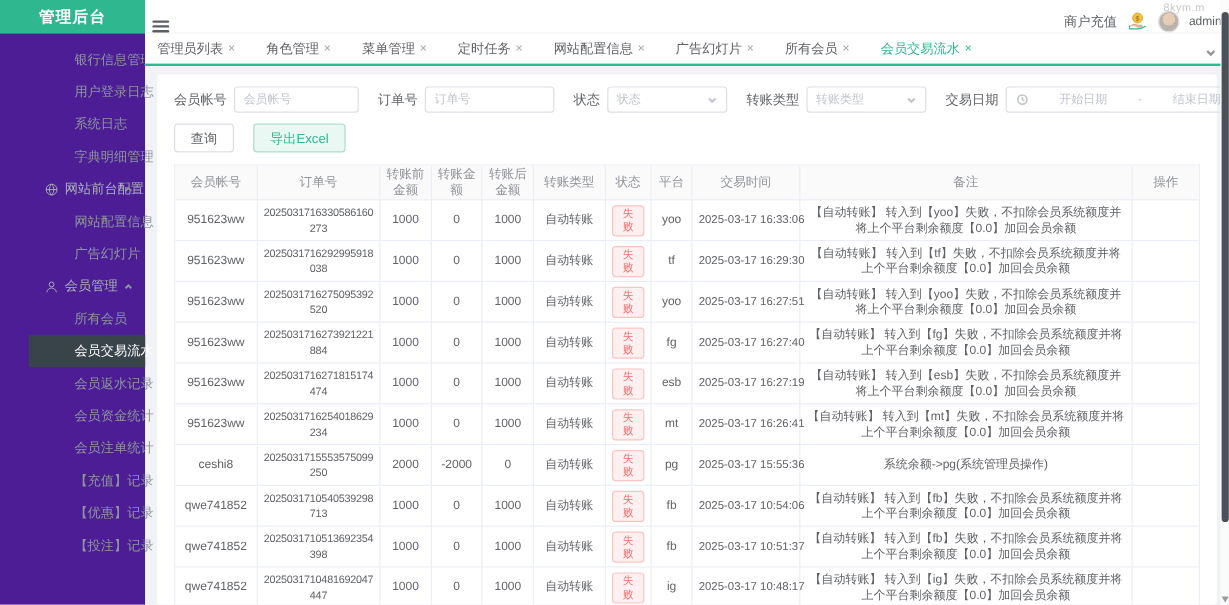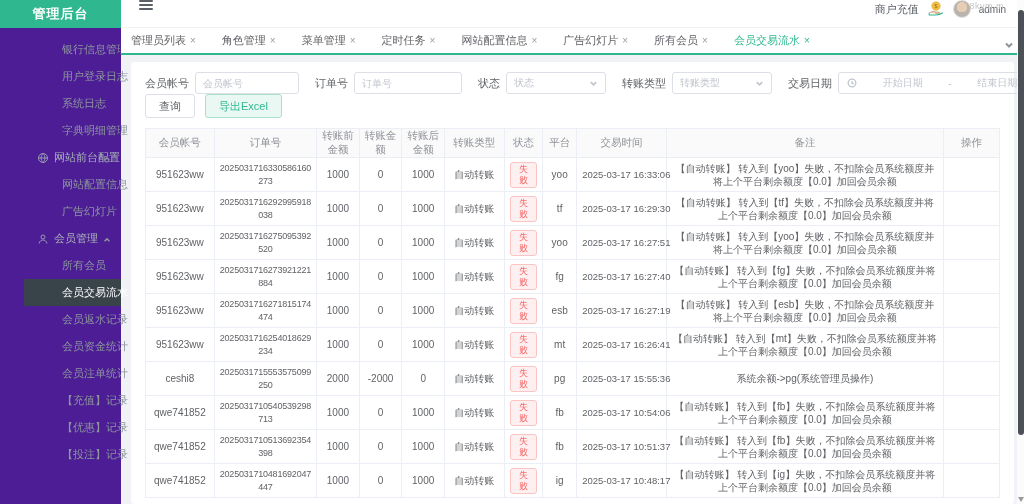--- a/index.html
+++ b/index.html
@@ -16,22 +16,22 @@
     color:#8d969d; cursor:pointer; padding-left:38px; position:relative; white-space:nowrap; }
   .menu-item.group { padding-left:13px; color:#aab2b8; }
   .menu-item .gicon { width:12px; height:12px; margin-right:5px; display:inline-flex; }
   .menu-item .gicon svg { width:12px; height:12px; stroke:#aab2b8; fill:none; stroke-width:1.6; }
   .menu-item .chev { position:absolute; right:10px; top:9px; }
   .menu-item .chev svg { width:8px; height:8px; stroke:#8d969d; fill:none; stroke-width:2; }
   .menu-item.active { background:#39434a; color:#fff; }
 
   
   .main { flex:1; display:flex; flex-direction:column; min-width:0; }
-  .topbar { height:28px; background:#fff; display:flex; align-items:flex-start;
-    padding:0 18px; border-bottom:1px solid #f2f2f2; }
+  .topbar { height:28px; background:#fff; display:flex; align-items:flex-end;
+    padding:0 6px; border-bottom:1px solid #f2f2f2; }
   .hamburger { width:14px; height:10px; display:flex; flex-direction:column;
     justify-content:space-between; cursor:pointer; }
   .hamburger i { display:block; height:2px; background:#5a5e66; border-radius:1px; }
   .topbar-right { margin-left:auto; display:flex; align-items:center; gap:8px; }
   .recharge { font-size:11px; color:#5a5e66; cursor:pointer; }
   .coinhand { width:18px; height:18px; }
   .avatar { width:18px; height:18px; border-radius:50%;
     background:radial-gradient(circle at 50% 38%, #e8cdb5 0 40%, #b9b3ad 41% 100%);
     border:1px solid #ddd; }
   .uname { font-size:10px; color:#5a5e66; }
@@ -59,21 +59,21 @@
   .finput::placeholder { color:#c0c4cc; }
   .fselect { height:22px; border:1px solid #dcdfe6; border-radius:3px; font-size:10px;
     color:#c0c4cc; display:flex; align-items:center; justify-content:space-between;
     padding:0 7px; width:100px; cursor:pointer; background:#fff; }
   .fselect svg { width:9px; height:9px; stroke:#c0c4cc; fill:none; stroke-width:2; }
   .daterange { height:22px; border:1px solid #dcdfe6; border-radius:3px; width:208px;
     display:flex; align-items:center; font-size:10px; color:#c0c4cc; padding:0 8px; gap:6px; }
   .daterange .dph { flex:1; text-align:center; }
   .daterange svg { width:10px; height:10px; stroke:#c0c4cc; fill:none; stroke-width:1.5; }
 
-  .btnrow { display:flex; gap:10px; }
+  .btnrow { margin-top:9px; display:flex; gap:16px; }
   .btn { height:24px; padding:0 13px; font-size:11px; border-radius:3px; cursor:pointer;
     display:inline-flex; align-items:center; }
   .btn-plain { background:#fff; border:1px solid #dcdfe6; color:#606266; }
   .btn-export { background:#eaf8f3; border:1px solid #abe0cd; color:#2fb88f; }
 
   
   .tblwrap { margin-top:10px; border:1px solid #ebeef5; border-bottom:none; }
   table { width:100%; border-collapse:collapse; table-layout:fixed; }
   th { background:#fafafa; color:#909399; font-size:10.5px; font-weight:normal;
     height:26px; border-bottom:1px solid #ebeef5; border-right:1px solid #ebeef5; }

